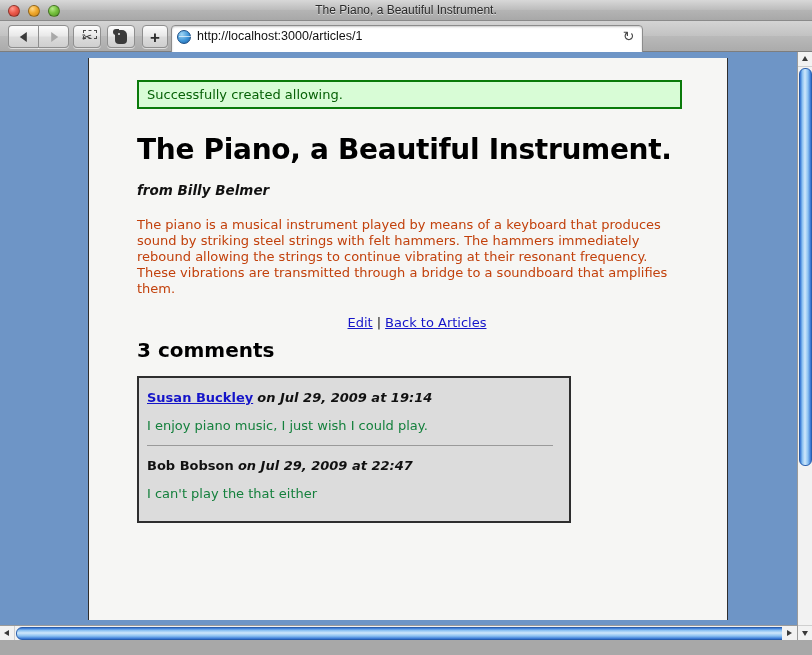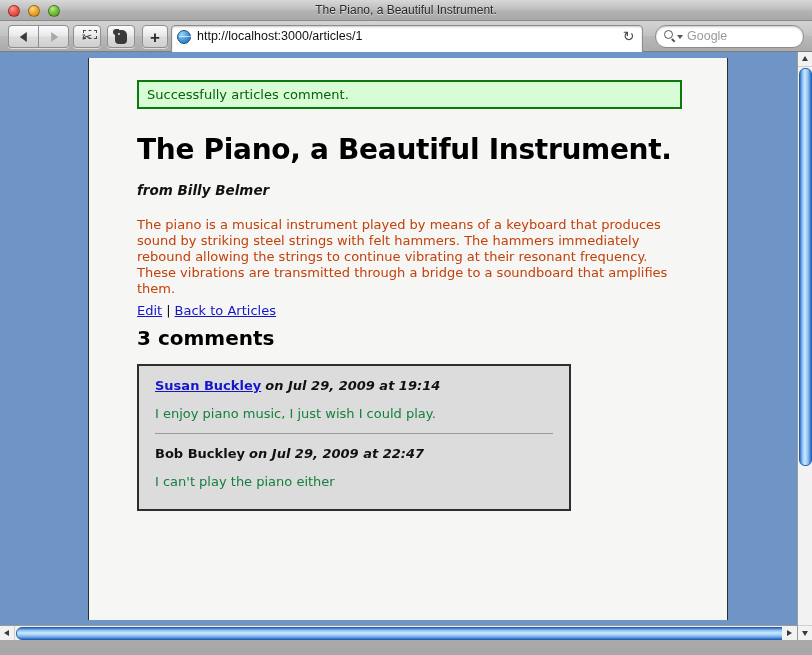--- a/index.html
+++ b/index.html
@@ -280,43 +280,44 @@
 
   #article-body {
     margin-top: 19px;
     width: 548px;
     font-size: 13px;
     line-height: 16px;
     color: #c2410c;
   }
 
   #article-links {
-    margin-top: 6px;
+    margin-top: 18px;
     font-size: 13px;
     color: #111;
+    text-align: center;
   }
   #article-links a {
     color: #1515c9;
     text-decoration: underline;
   }
   .link-sep { padding: 0 4px; }
 
   #comments-heading {
     margin-top: 8px;
     font-size: 20px;
     font-weight: bold;
     color: #000;
   }
 
   #comments-box {
     margin-top: 14px;
     width: 434px;
     background: #dcdcdc;
     border: 2px solid #2e2e2e;
-    padding: 12px 16px 10px 16px;
+    padding: 12px 16px 10px 8px;
   }
 
   .comment + .comment {
     border-top: 1px solid #9a9a9a;
     padding-top: 12px;
     margin-top: 12px;
   }
 
   .comment-meta {
     font-size: 13px;
@@ -464,33 +465,28 @@
     <div class="tb-btn" id="plus-btn">
       <span id="plus-glyph">+</span>
     </div>
 
     <div id="url-field">
       <span id="favicon"></span>
       <span id="url-text">http://localhost:3000/articles/1</span>
       <span id="reload-btn">↻</span>
     </div>
 
-    <div id="search-field">
-      <span id="search-mag"></span>
-      <span id="search-caret"></span>
-      <span id="search-placeholder">Google</span>
-    </div>
   </div>
 
   <div id="viewport">
 
     <div id="content-pane">
       <div id="page">
 
-        <div id="flash">Successfully articles comment.</div>
+        <div id="flash">Successfully created allowing.</div>
 
         <h1 id="article-title">The Piano, a Beautiful Instrument.</h1>
 
         <div id="article-byline">from Billy Belmer</div>
 
         <p id="article-body">The piano is a musical instrument played by means of a keyboard that produces sound by striking steel strings with felt hammers. The hammers immediately rebound allowing the strings to continue vibrating at their resonant frequency. These vibrations are transmitted through a bridge to a soundboard that amplifies them.</p>
 
         <div id="article-links">
           <a href="#">Edit</a><span class="link-sep">|</span><a href="#">Back to Articles</a>
         </div>
@@ -502,24 +498,24 @@
           <div class="comment">
             <div class="comment-meta">
               <span class="comment-author is-link">Susan Buckley</span>
               <span class="comment-when">on Jul 29, 2009 at 19:14</span>
             </div>
             <div class="comment-body">I enjoy piano music, I just wish I could play.</div>
           </div>
 
           <div class="comment">
             <div class="comment-meta">
-              <span class="comment-author">Bob Buckley</span>
+              <span class="comment-author">Bob Bobson</span>
               <span class="comment-when">on Jul 29, 2009 at 22:47</span>
             </div>
-            <div class="comment-body">I can't play the piano either</div>
+            <div class="comment-body">I can't play the that either</div>
           </div>
 
 
         </div>
 
       </div>
     </div>
 
     <div id="vscroll">
       <div class="v-arrow" id="v-arrow-up">

